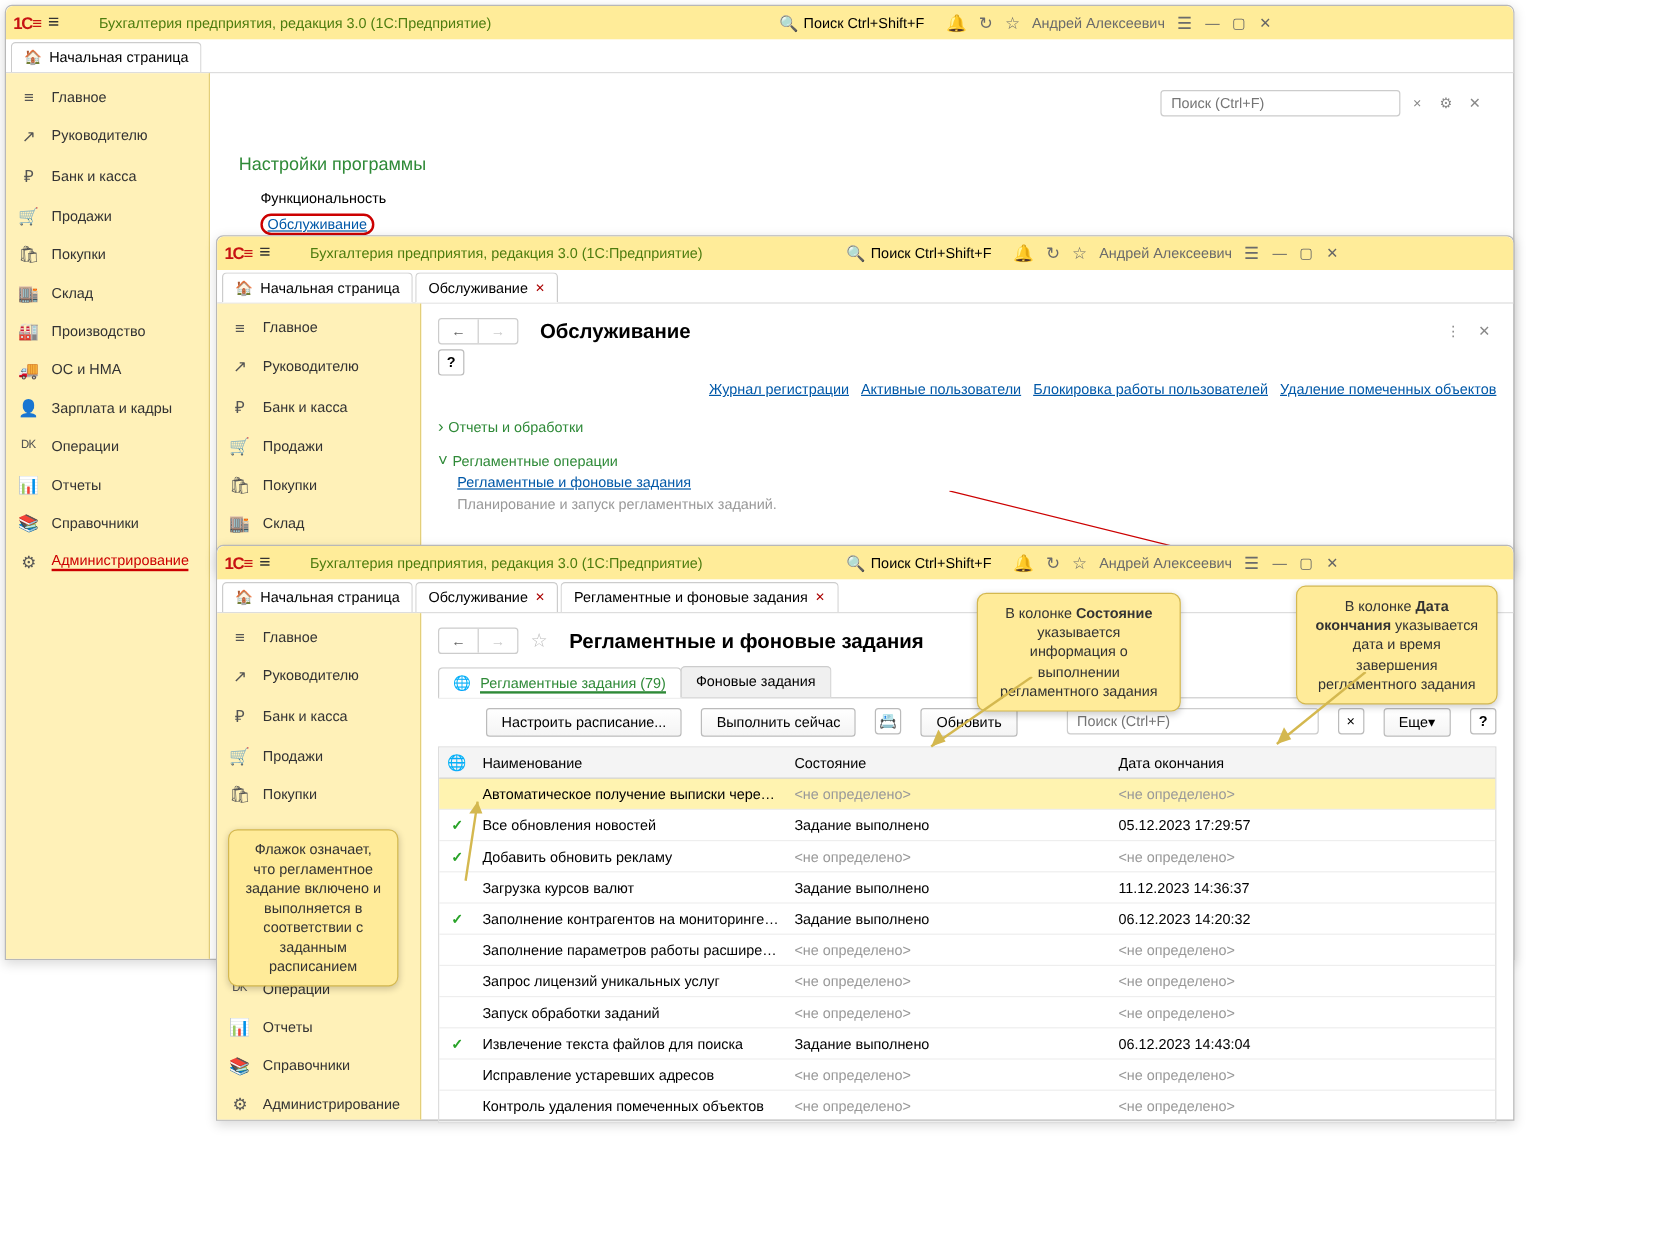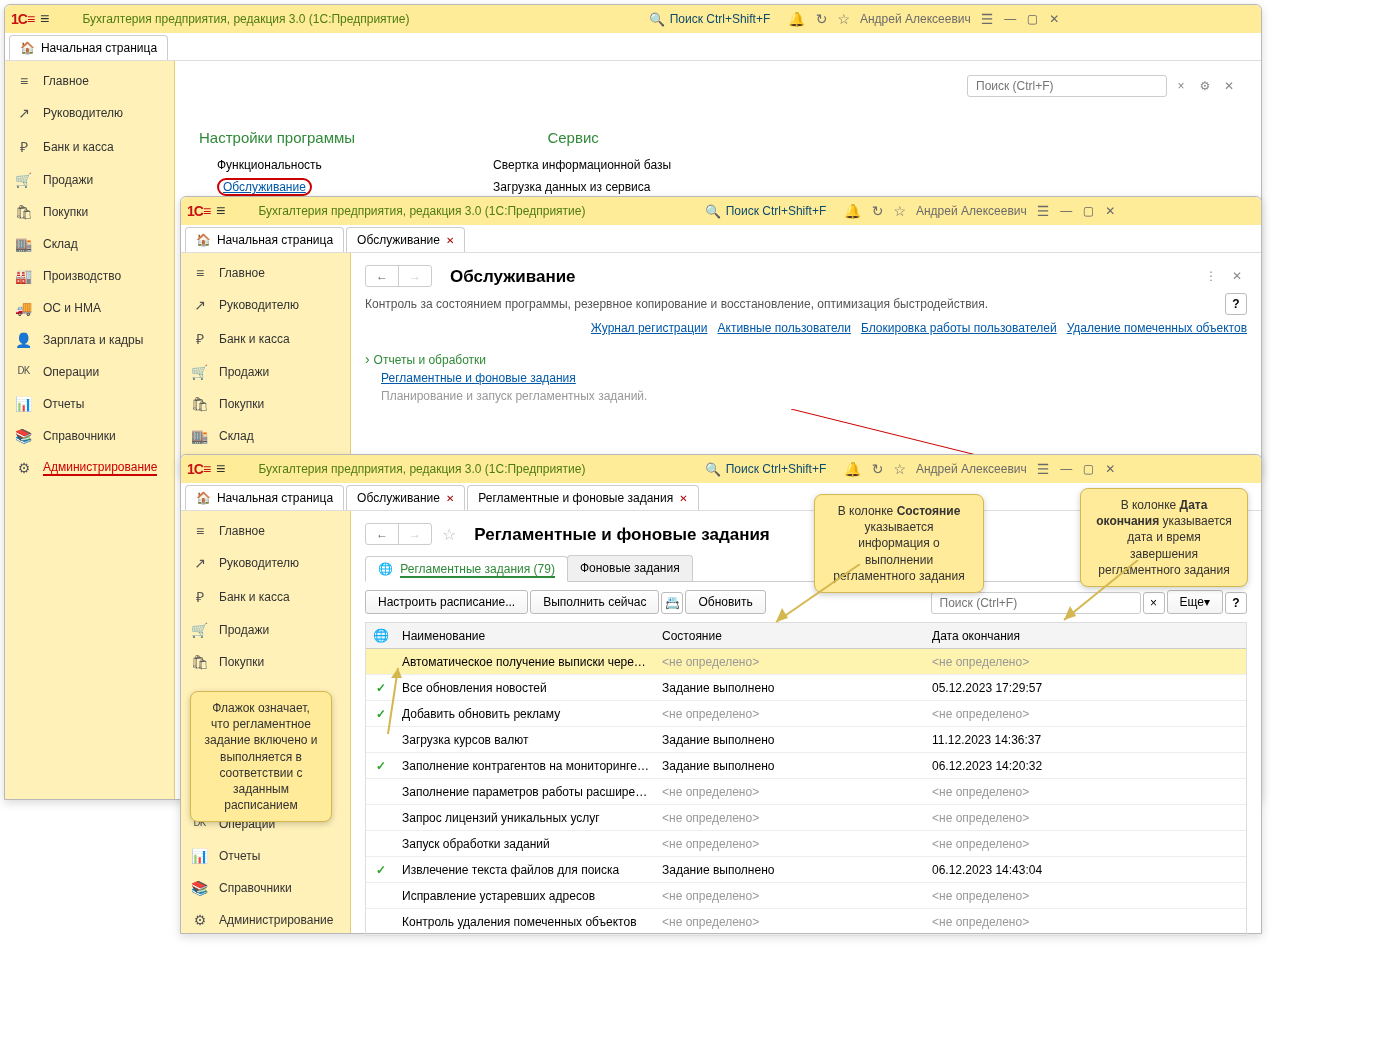--- a/index.html
+++ b/index.html
@@ -4,21 +4,21 @@
 <style>
   * { box-sizing: border-box; font-family: Arial, sans-serif; font-size: 12px; }
   body { margin: 0; background: #fff; width: 1396px; height: 1045px; position: relative; overflow: hidden; }
   .window { position: absolute; background: #fff; border: 1px solid #b8b8b8; border-radius: 6px 6px 0 0; box-shadow: 0 3px 10px rgba(0,0,0,0.15); }
   .titlebar { height: 28px; background: #ffec99; display: flex; align-items: center; padding: 0 6px; border-radius: 6px 6px 0 0; }
   .logo { color: #c71212; font-weight: bold; font-size: 14px; margin-right: 6px; letter-spacing: -1px; }
   .titlebar .menu-icon { font-size: 16px; color: #333; margin-right: 10px; cursor: pointer; }
   .title { color: #4d7c0f; flex: 0 1 auto; margin-left: 23px; }
   .search-wrap { display: flex; align-items: center; color: #999; margin-left: auto; }
   .search-wrap .mag { font-size: 13px; margin-right: 4px; }
-  .search-wrap .ph { color: #0c4a6e; }
+  .search-wrap .ph { color: #000000; }
   .header-icons { display: flex; align-items: center; gap: 10px; margin-left: 18px; }
   .header-icons span, .header-icons .username { color: #6b6b6b; font-size: 14px; cursor: pointer; display: inline-flex; align-items: center; }
   .header-icons .username { font-size: 12px; }
   .win-controls { display: flex; gap: 4px; margin-left: 8px; }
   .win-controls span { width: 18px; height: 18px; display: flex; align-items: center; justify-content: center; color: #666; cursor: pointer; }
 
   .tabbar { height: 28px; background: #fff; display: flex; align-items: flex-end; border-bottom: 1px solid #ddd; padding-left: 4px; }
   .tab { padding: 5px 10px; border: 1px solid #ccc; border-bottom: none; background: #fff; border-radius: 4px 4px 0 0; margin-right: 2px; display: flex; align-items: center; gap: 6px; cursor: pointer; font-size: 12px; }
   .tab.active { background: #fff; position: relative; }
   .tab .close { color: #a00; font-size: 10px; }
@@ -46,21 +46,21 @@
   .desc { color: #555; margin: 6px 0; }
 
   .section-head { color: #2f8a38; font-size: 14px; margin: 12px 0 4px 0; cursor: pointer; }
 
   .tabs2 { display: flex; border-bottom: 1px solid #ccc; margin-top: 6px; }
   .tabs2 .t { padding: 5px 12px; border: 1px solid #ccc; border-bottom: none; border-radius: 4px 4px 0 0; background: #f0f0f0; margin-right: -1px; cursor: pointer; }
   .tabs2 .t.active { background: #fff; border-bottom: 1px solid #fff; position: relative; top: 1px; }
   .tabs2 .t.active .label { border-bottom: 2px solid #2f8a38; color: #2f8a38; }
   .tabs2 .t .globe { color: #3a7dbf; margin-right: 4px; }
 
-  .toolbar2 { display: flex; align-items: flex-end; gap: 2px; padding: 8px 0; }
+  .toolbar2 { display: flex; align-items: flex-start; gap: 16px; padding: 8px 0; margin-left: 40px; }
   .btn { border: 1px solid #bbb; border-radius: 3px; padding: 4px 12px; background: linear-gradient(#fff,#f4f4f4); cursor: pointer; height: 24px; display: flex; align-items: center; }
   .spacer { flex: 1; }
 
   .grid { border: 1px solid #ddd; }
   .grid .row { display: flex; border-bottom: 1px solid #eee; align-items: center; height: 26px; font-size: 12px; }
   .grid .row.head { background: #f4f4f4; border-bottom: 1px solid #ccc; height: 26px; }
   .grid .row.selected { background: #fff3b0; }
   .grid .c-check { width: 30px; display:flex; justify-content:center; color:#29a329; font-weight:bold; }
   .grid .c-name { width: 260px; padding: 0 6px; white-space: nowrap; overflow: hidden; text-overflow: ellipsis; }
   .grid .c-state { width: 270px; padding: 0 6px; }
@@ -169,25 +169,20 @@
         <span class="icon-btn">✕</span>
       </div>
       <div style="display:flex; gap:120px; padding:8px 0 0 10px;">
         <div>
           <h2 class="section">Настройки программы</h2>
           <div style="padding:4px 0 4px 18px;">Функциональность</div>
           <div style="padding:2px 0 4px 18px;">
             <span class="circled link">Обслуживание</span>
           </div>
         </div>
-        <div>
-          <h2 class="section">Сервис</h2>
-          <div style="padding:4px 0 4px 18px;">Свертка информационной базы</div>
-          <div style="padding:4px 0 4px 18px;">Загрузка данных из сервиса</div>
-        </div>
       </div>
     </div>
   </div>
 </div>
 
 <div class="window" style="left:180px; top:196px; width:1082px; height:280px;">
   <div class="titlebar">
     <span class="logo">1С≡</span>
     <span class="menu-icon">≡</span>
     <span class="title">Бухгалтерия предприятия, редакция 3.0  (1С:Предприятие)</span>
@@ -251,25 +246,25 @@
           <span>←</span>
           <span style="color:#ccc;">→</span>
         </div>
         <h1 class="page">Обслуживание</h1>
         <div style="margin-left:auto; display:flex; gap:6px;">
           <span class="icon-btn">⋮</span>
           <span class="icon-btn">✕</span>
         </div>
       </div>
       <div style="display:flex; align-items:center;">
-        <div class="desc" style="flex:1;">Контроль за состоянием программы, резервное копирование и восстановление, оптимизация быстродействия.</div>
         <span class="qmark">?</span>
       </div>
       <div id="links2" style="padding:4px 0;text-align:right;"><span class="link">Журнал регистрации</span><span style="white-space: pre;">   </span><span class="link">Активные пользователи</span><span style="white-space: pre;">   </span><span class="link">Блокировка работы пользователей</span><span style="white-space: pre;">   </span><span class="link">Удаление помеченных объектов</span></div>
       <div class="section-head">› <span>Отчеты и обработки</span></div>
+      <div class="section-head">˅ <span>Регламентные операции</span></div>
       <div style="padding-left:16px;">
         <div class="link">Регламентные и фоновые задания</div>
         <div style="color:#999; padding-top:4px;">Планирование и запуск регламентных заданий.</div>
       </div>
       <svg class="arrow-line" style="left:440px; top:156px;" width="260" height="70">
         <line x1="0" y1="0" x2="250" y2="62" stroke="#c00" stroke-width="1"></line>
         <polygon points="250,62 242,54 246,64" fill="#c00"></polygon>
       </svg>
     </div>
   </div>

